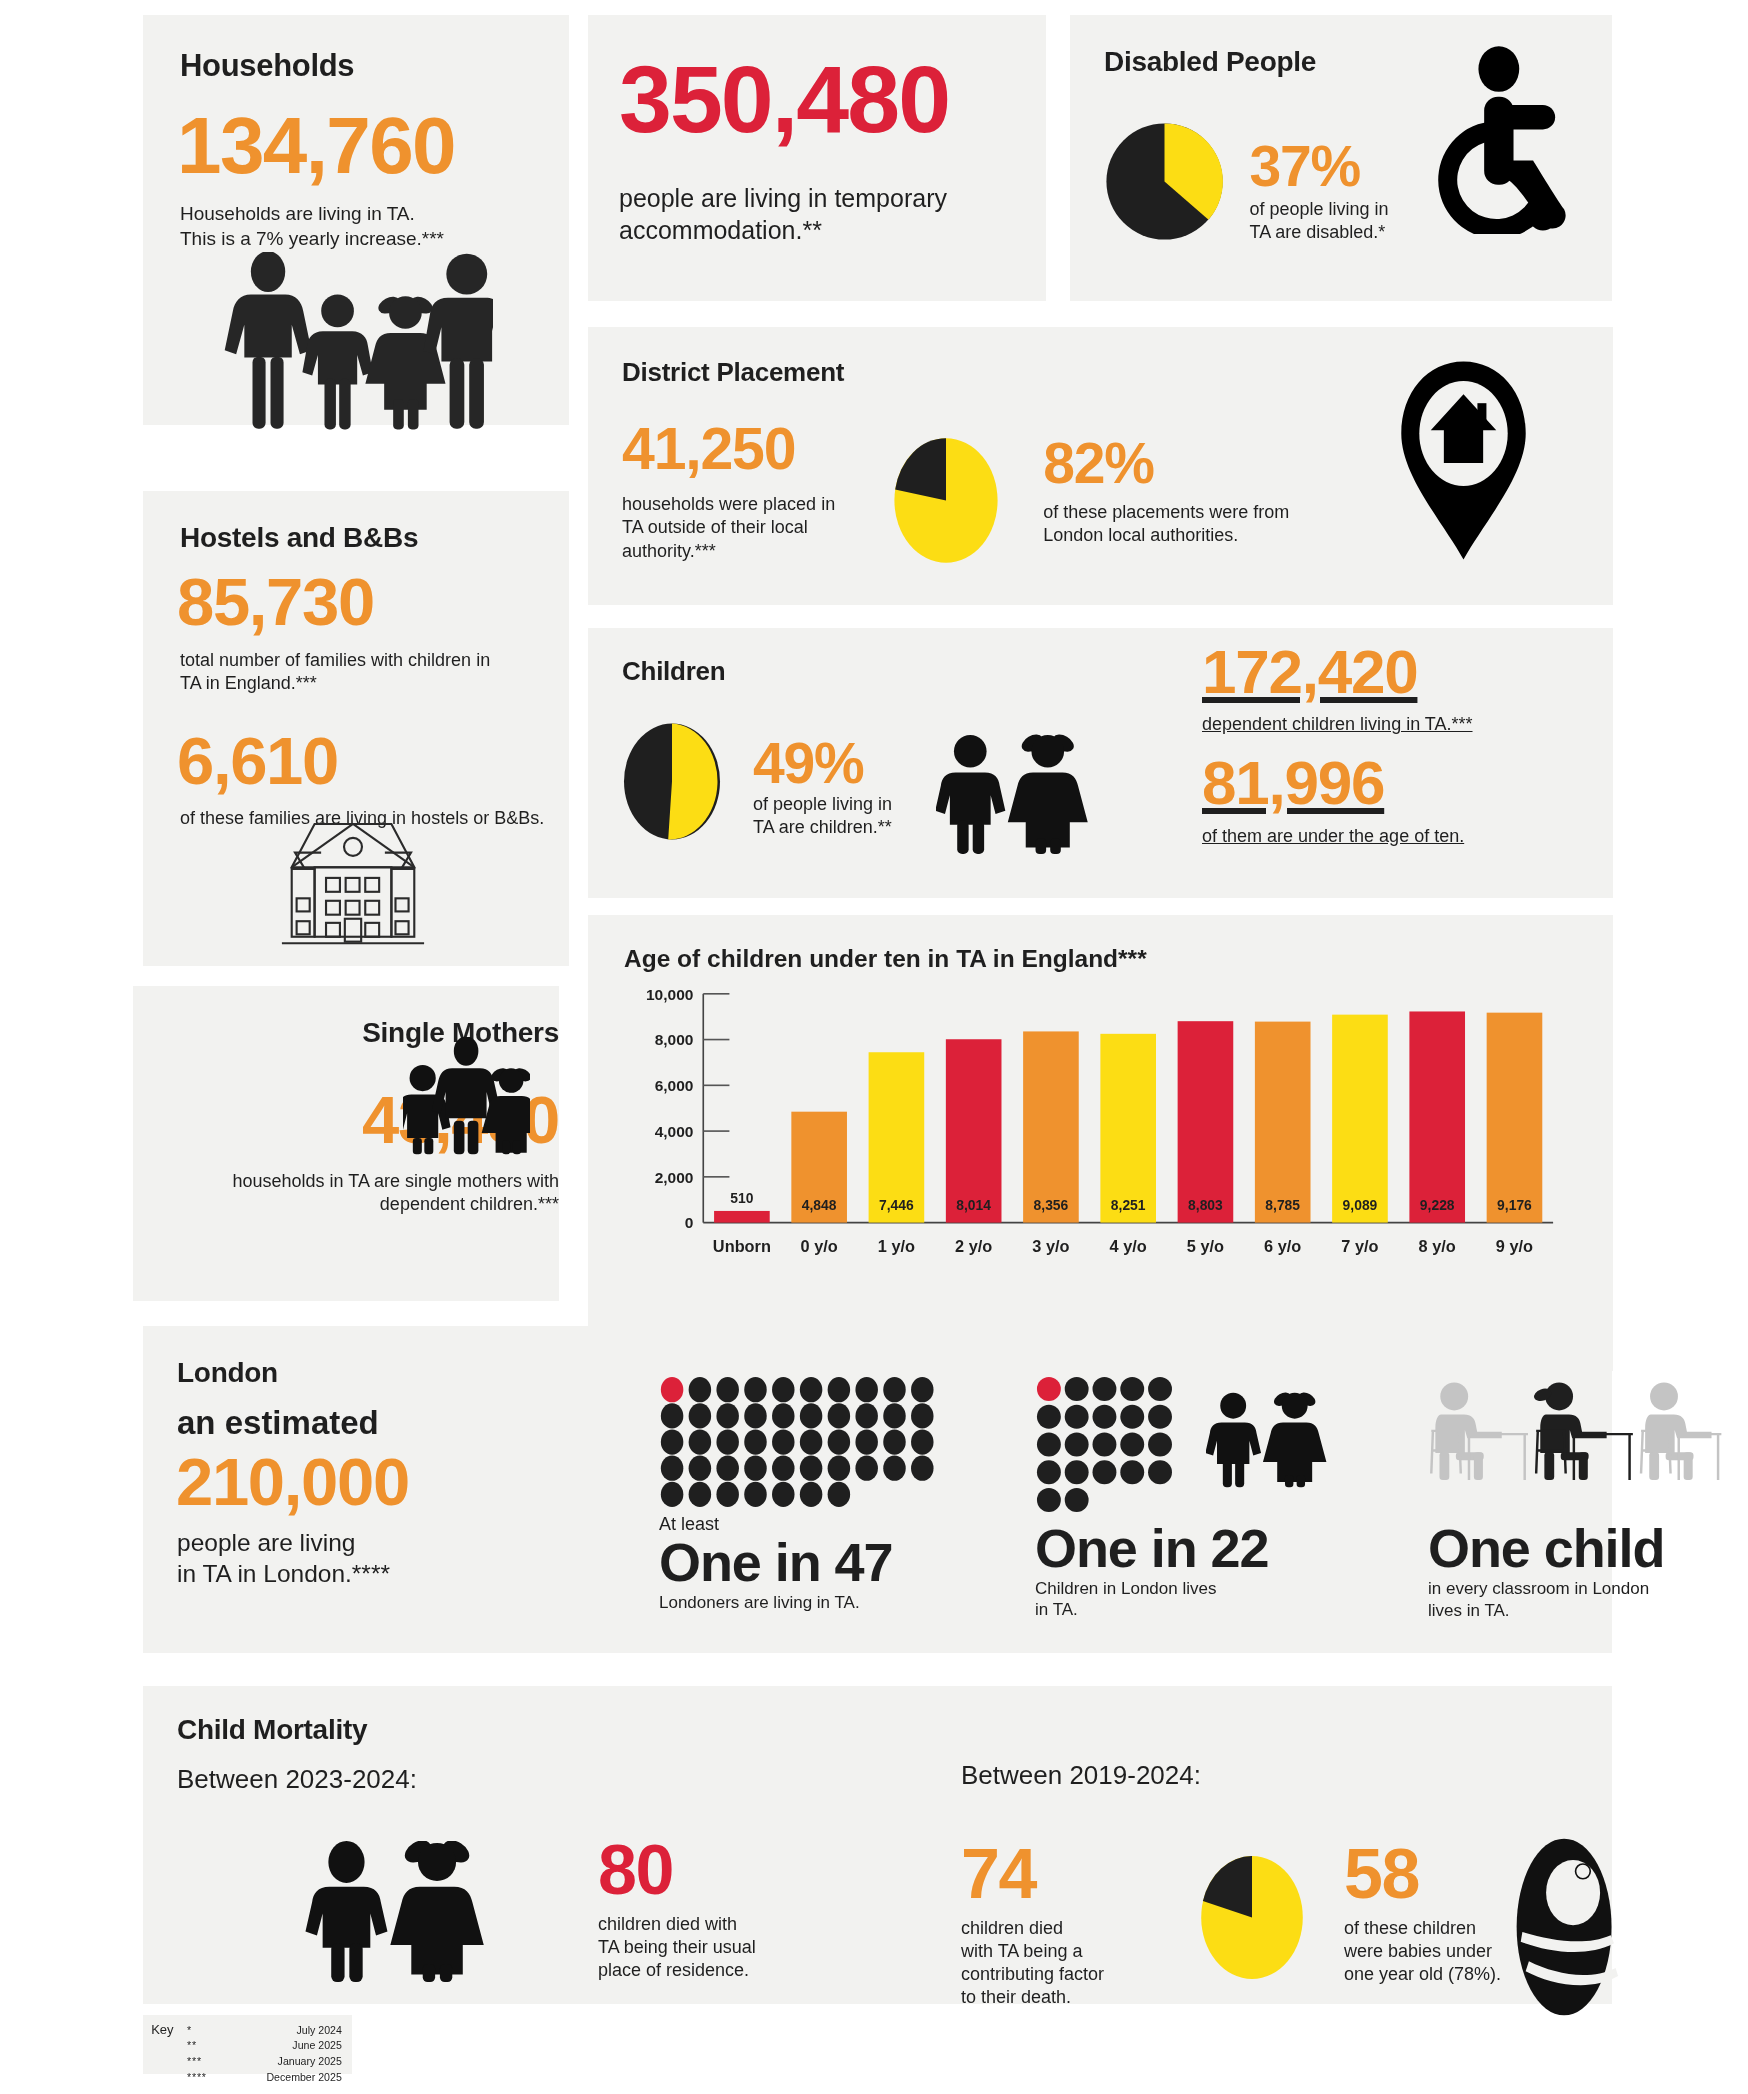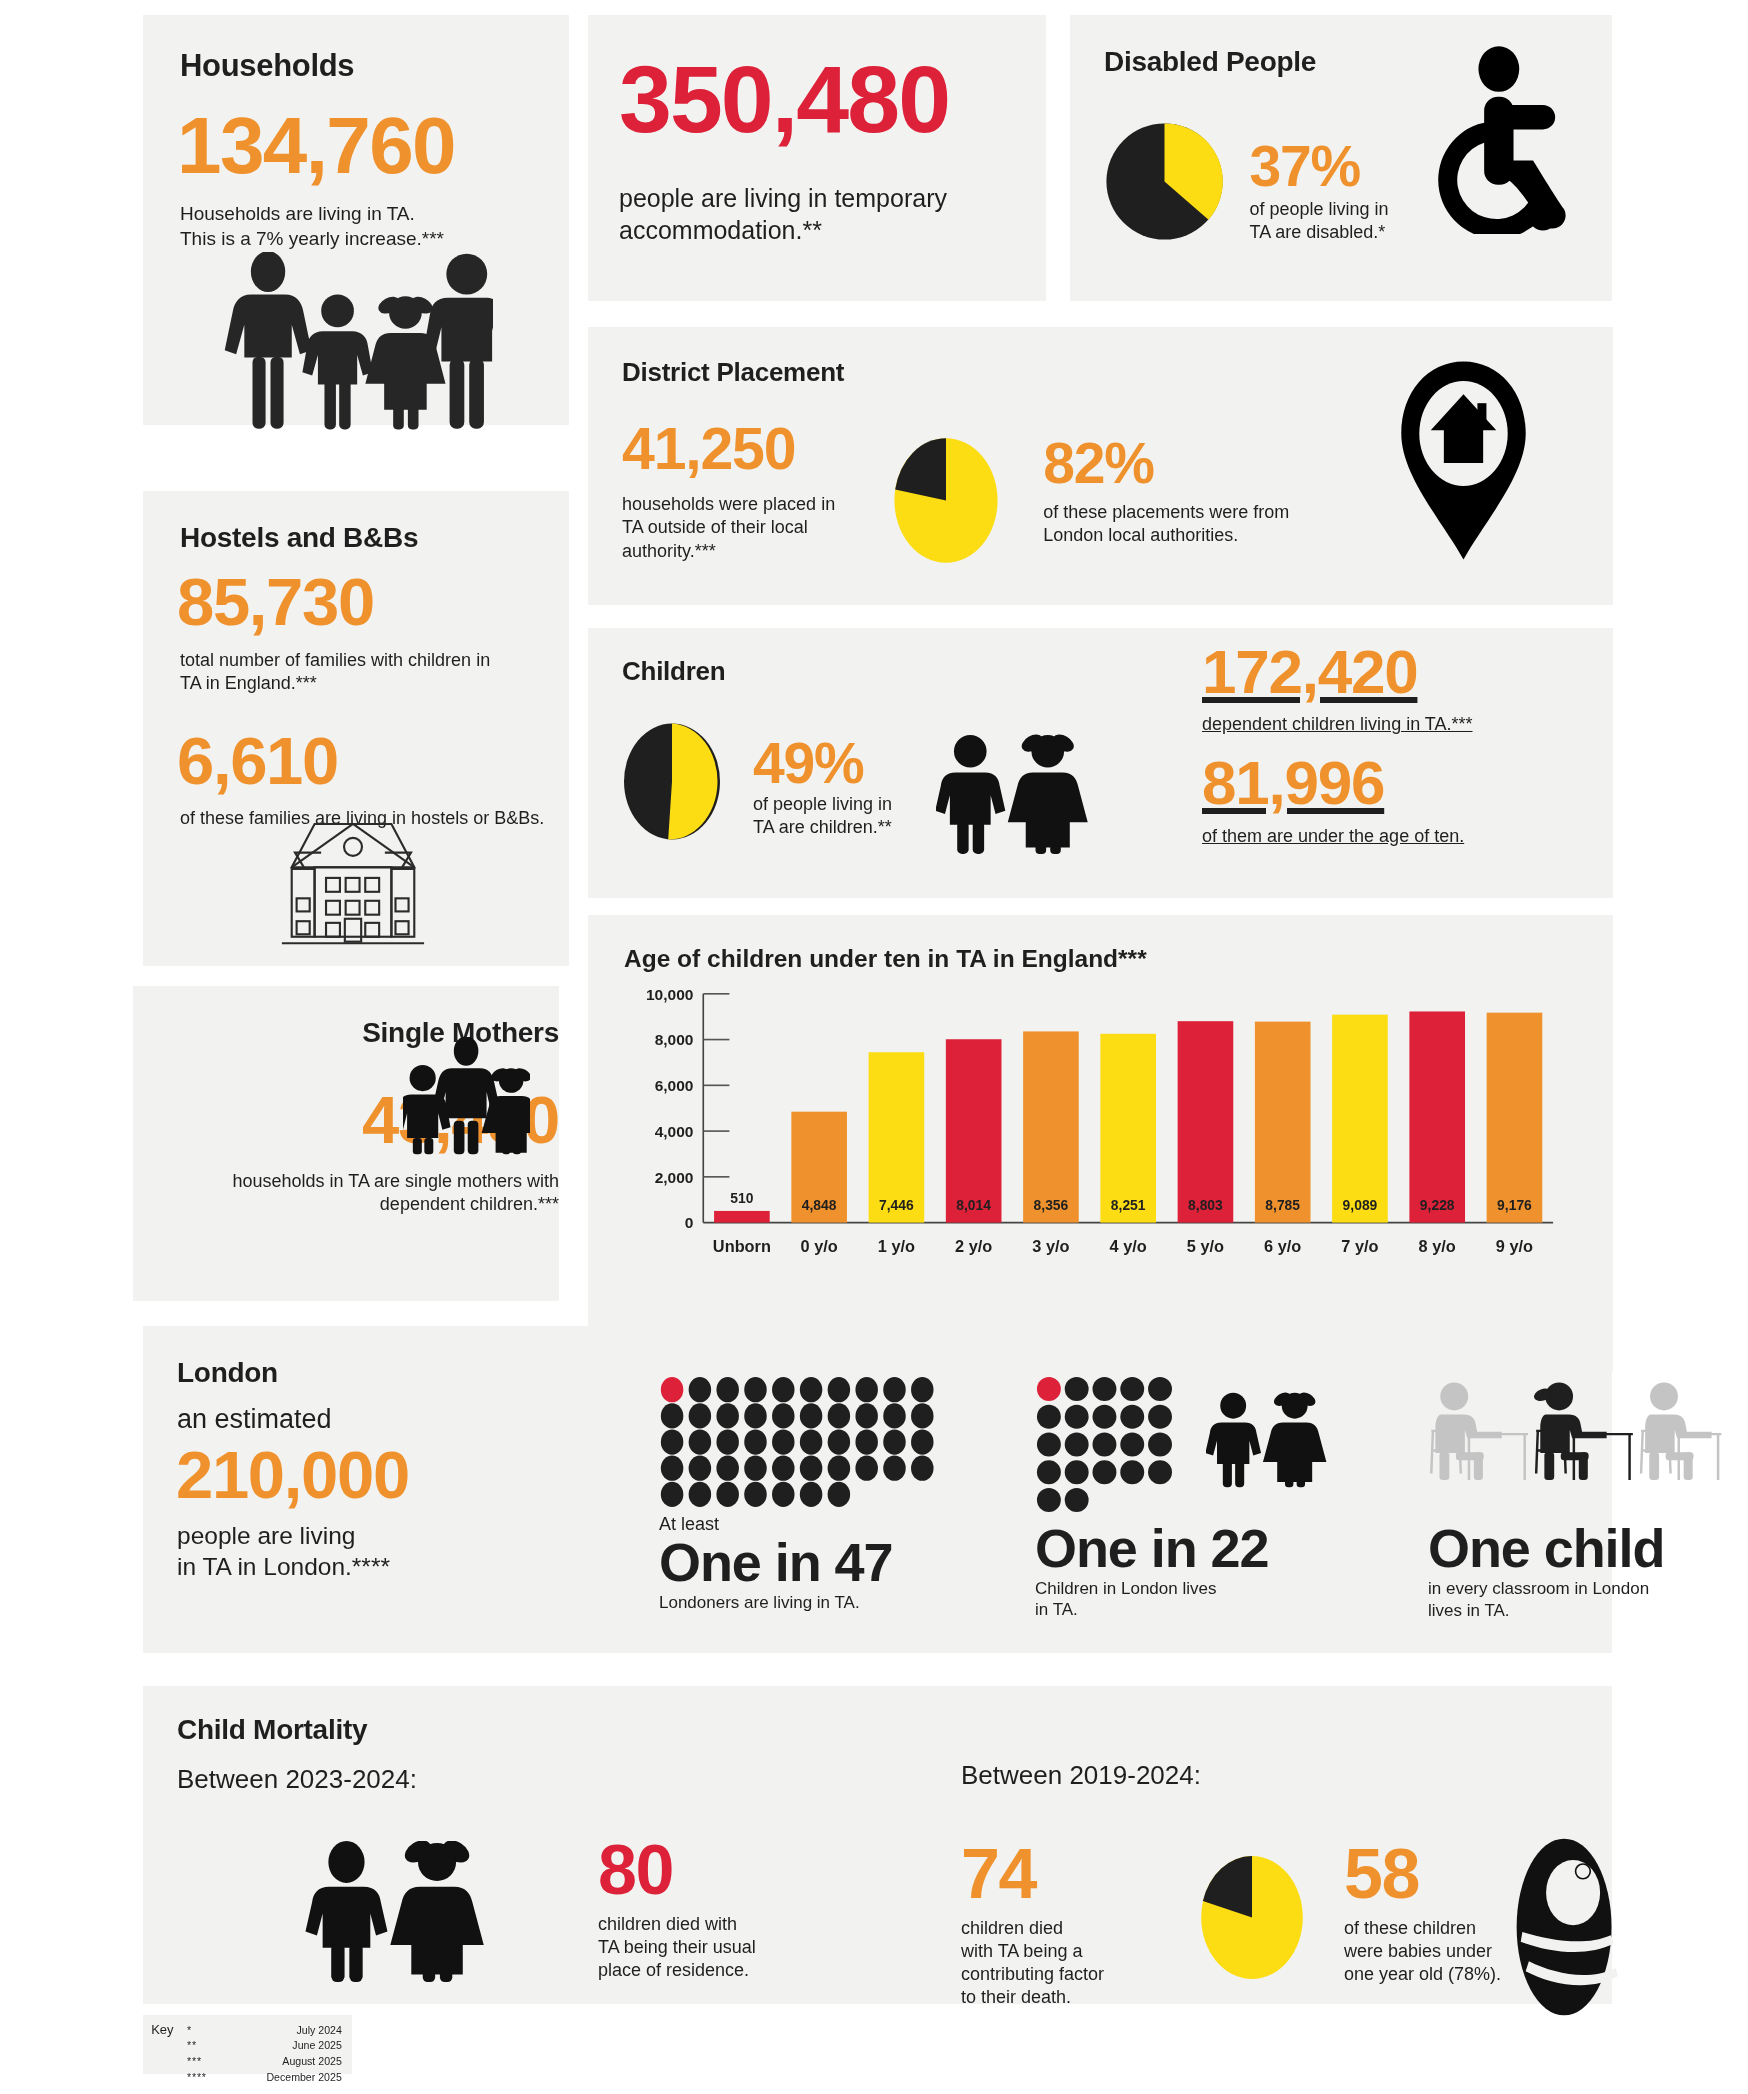--- a/index.html
+++ b/index.html
@@ -68,21 +68,21 @@
   #chi-right .big { font-size:62px; }
   #chi-right .cap { font-size:18px; margin-top:11.5px; }
 
   
   #p-chart { left:588px; top:915px; width:1025px; height:456px; }
   #chart-title { font-size:24.5px; font-weight:bold; margin:29.5px 0 0 36px; }
 
   
   #p-london { left:143px; top:1326px; width:1469px; height:327px; }
   #p-london .h2 { font-size:28px; margin:31px 0 0 34px; }
-  #lon-est { font-size:27px; margin:14.7px 0 0 34px; }
+  #lon-est { font-size:33px; margin:14.7px 0 0 34px;font-weight:bold; }
   #lon-num { font-size:67px; margin:8.2px 0 0 33px; }
   #lon-cap { font-size:24.5px; margin:14.7px 0 0 34px; line-height:1.25; }
   .lon-stat { position:absolute; }
   .lon-atleast { font-size:18px; }
   .lon-head { font-size:54px; font-weight:bold; letter-spacing:-0.02em; line-height:1.0; }
   .lon-sub { font-size:17px; line-height:1.25; margin-top:3.3px; }
 
   
   #p-mortality { left:143px; top:1686px; width:1469px; height:318px; }
   #p-mortality .h2 { font-size:28px; margin:28px 0 0 34px; }
@@ -569,21 +569,21 @@
         <tr>
           <td>*</td>
           <td>July 2024</td>
         </tr>
         <tr>
           <td>**</td>
           <td>June 2025</td>
         </tr>
         <tr>
           <td>***</td>
-          <td>August 2025</td>
+          <td>January 2025</td>
         </tr>
         <tr>
           <td>****</td>
           <td>December 2025</td>
         </tr>
       </tbody>
     </table>
 </div>
 
 

